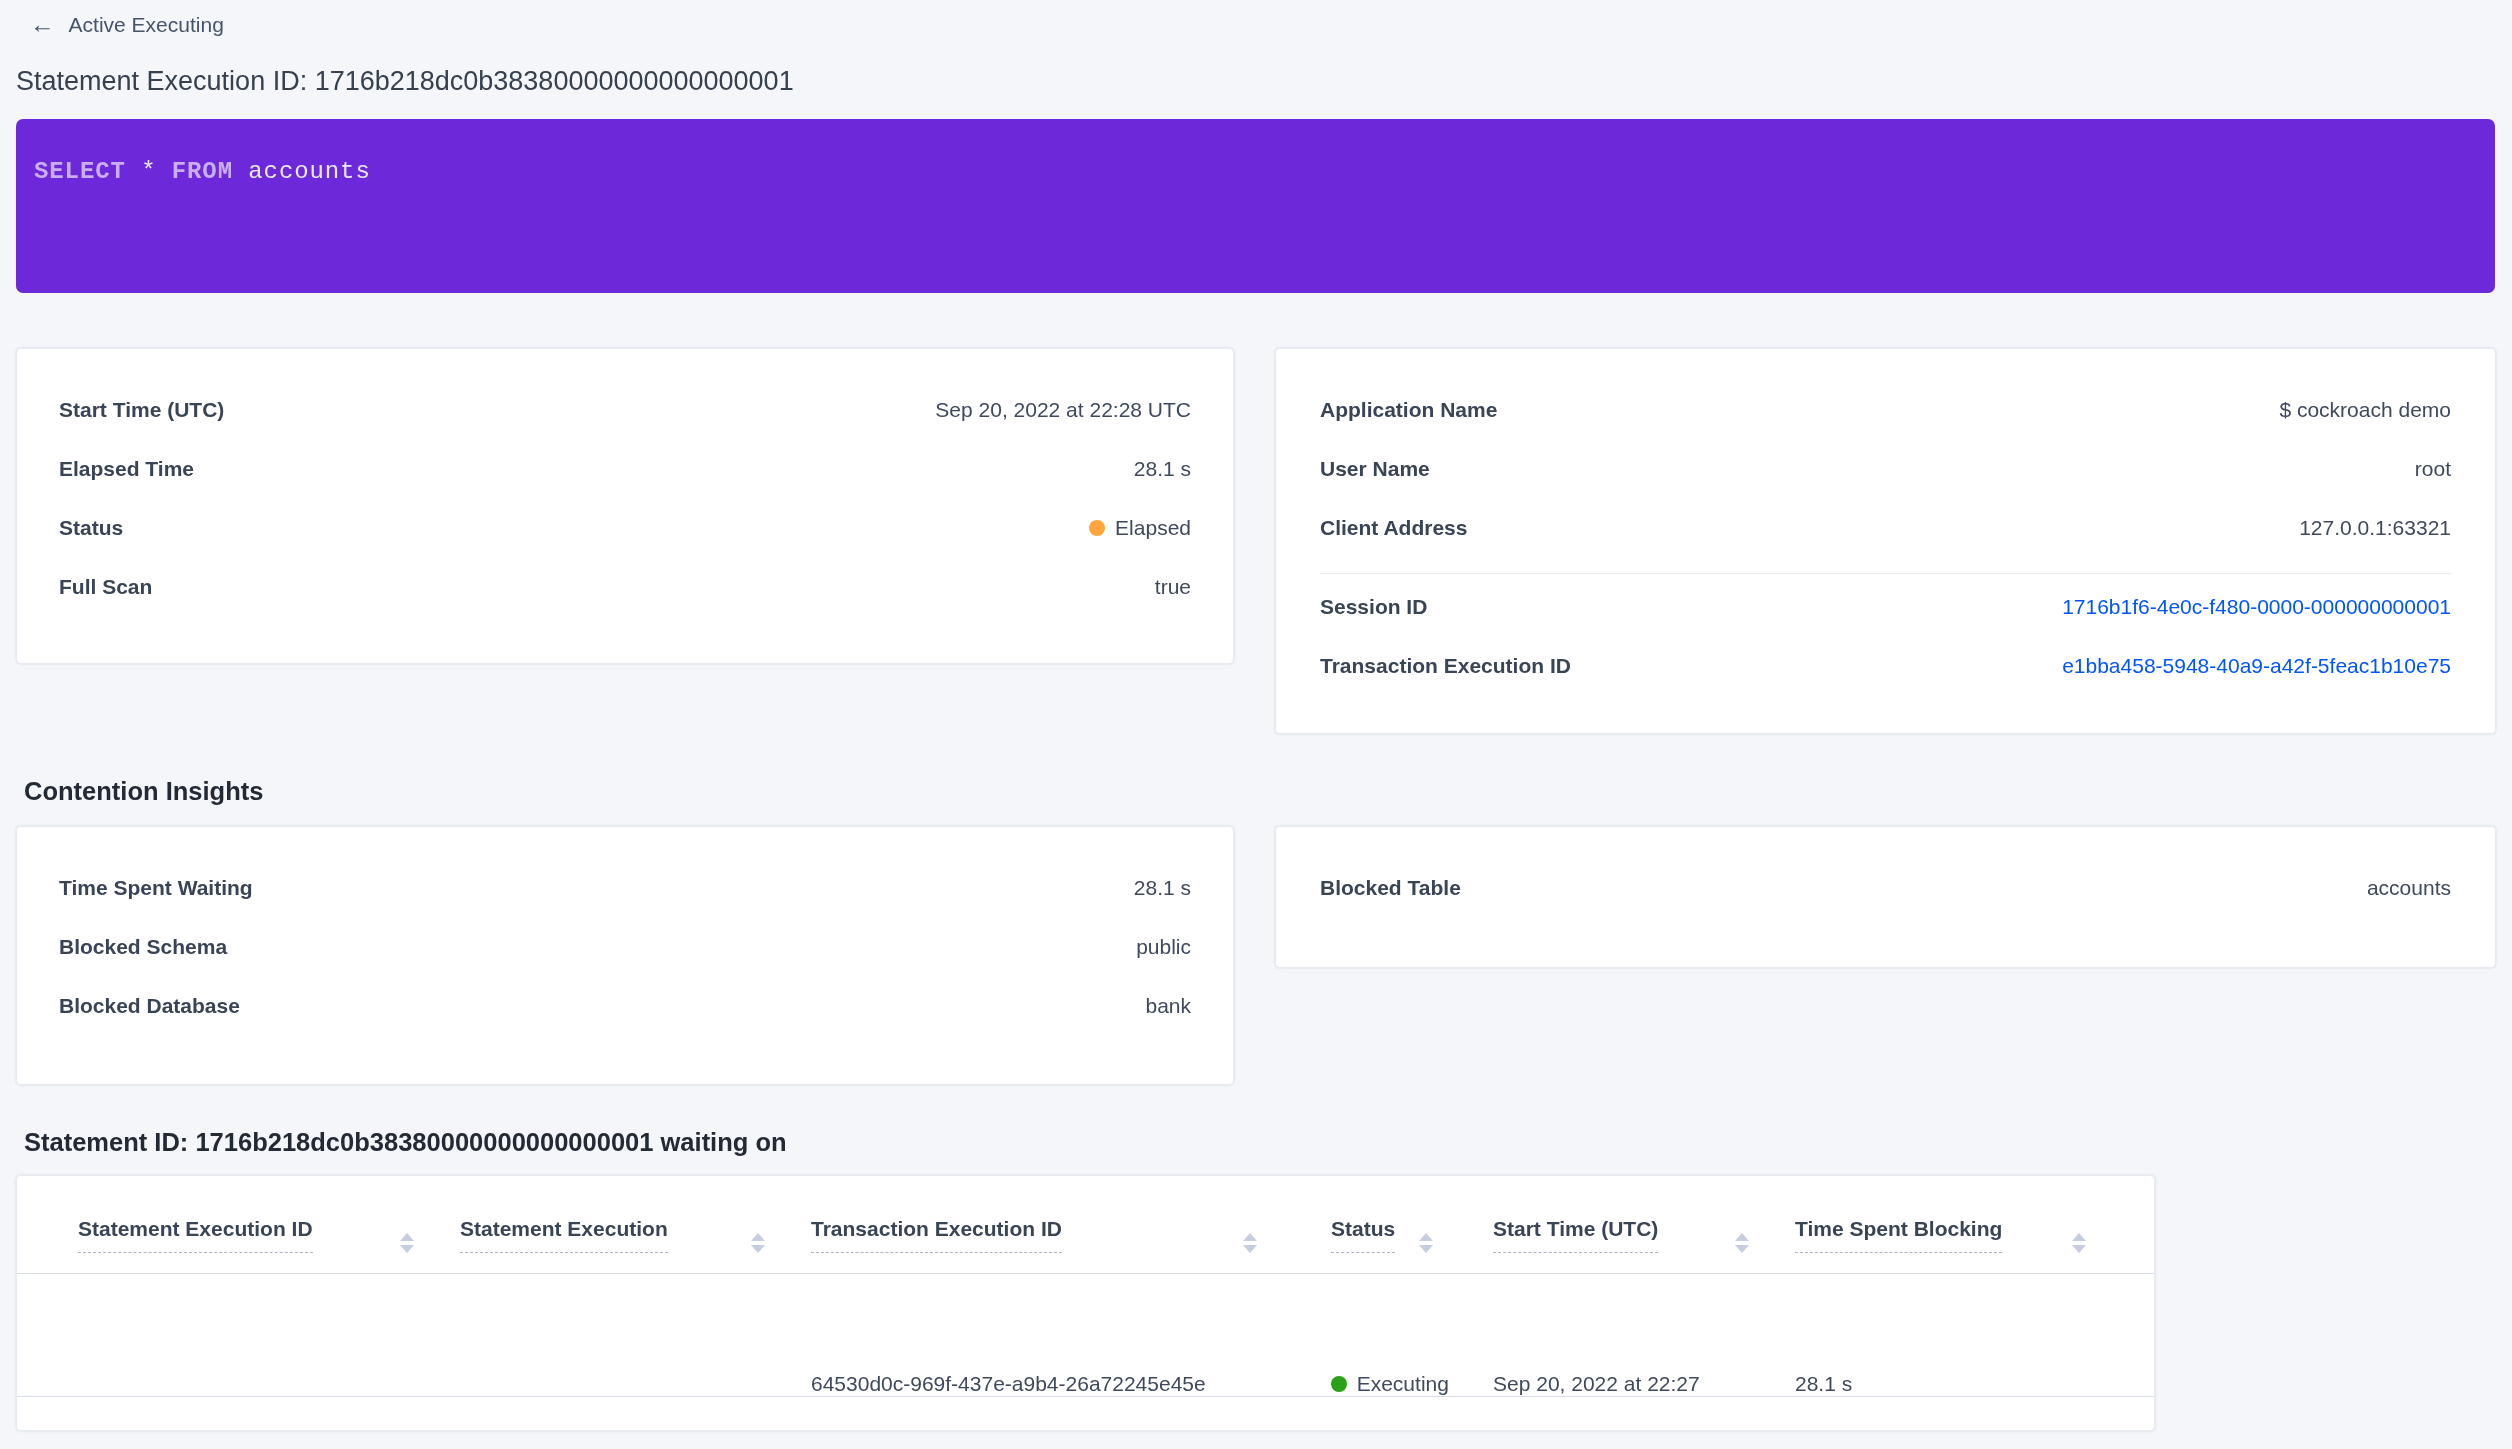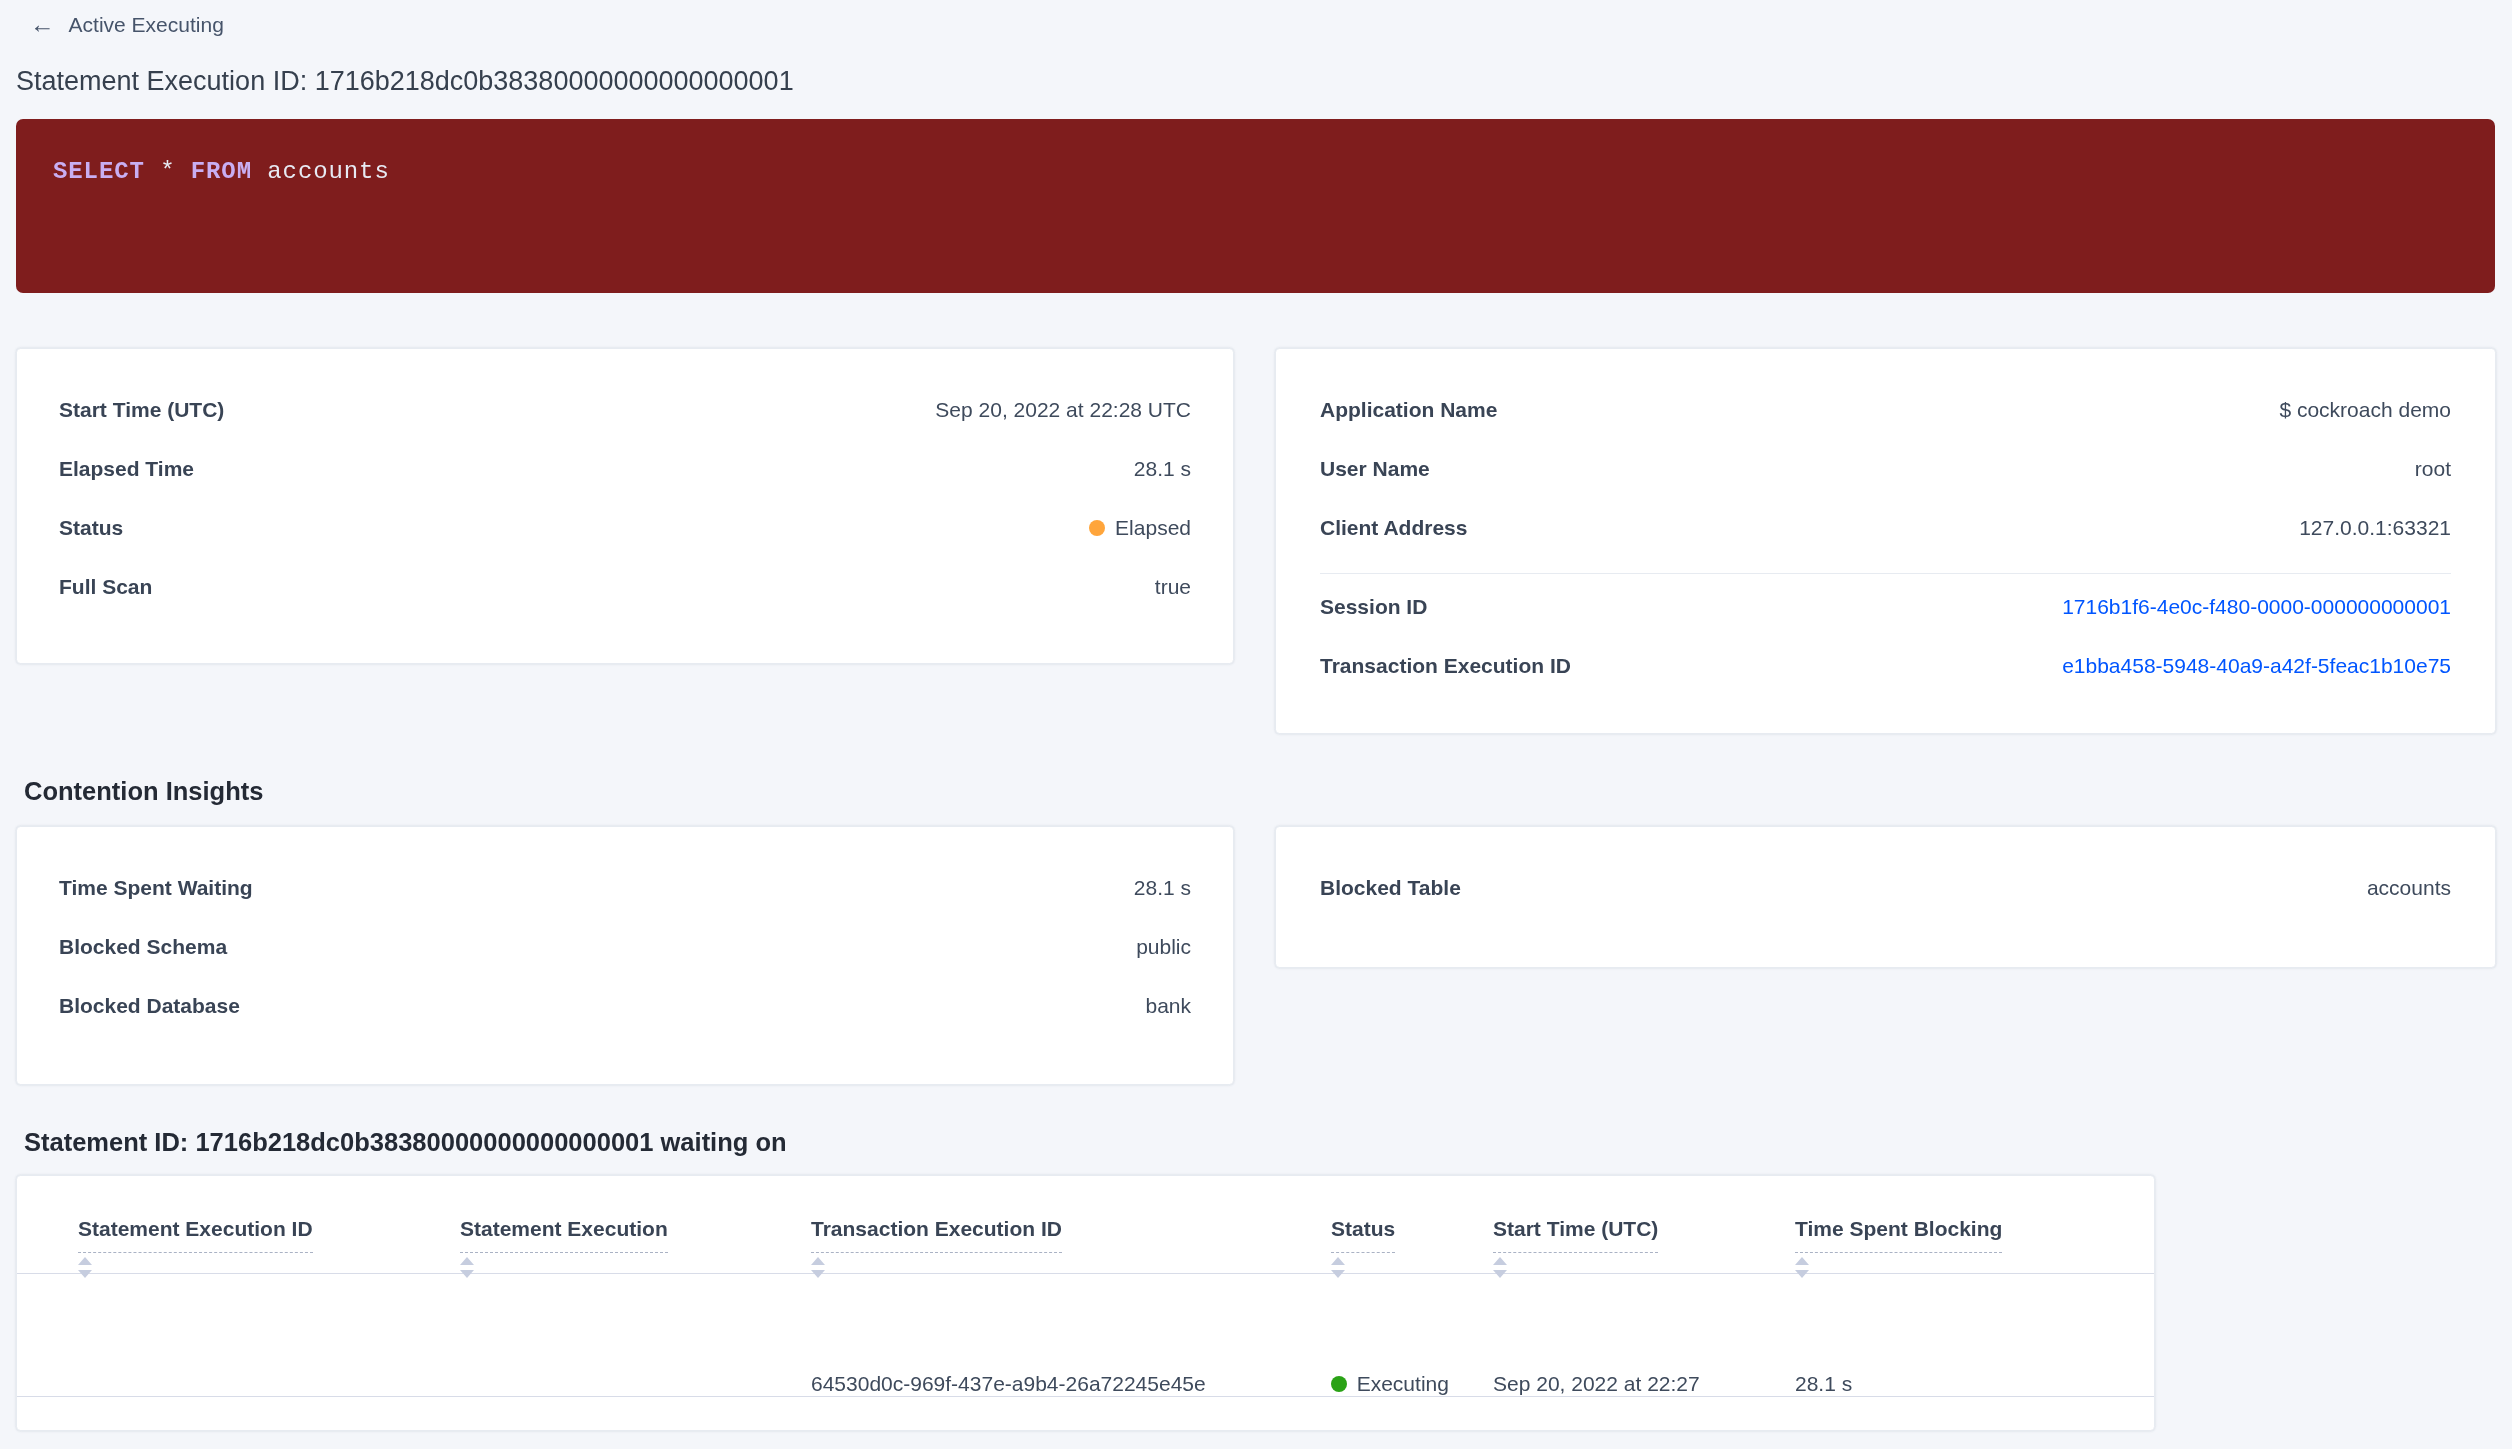--- a/index.html
+++ b/index.html
@@ -24,23 +24,23 @@
   
   .page-title {
     margin: 26px 0 0 0;
     font-size: 27px; line-height: 35px; font-weight: 400; color: #36404e;
   }
 
   
   .sql-box {
     margin-top: 19.3px;
     width: 2479px; height: 174px;
-    background: #7f1d1d;
+    background: #6d28d9;
     border-radius: 7px;
-    padding: 39px 37px;
+    padding: 39px 18px;
     font-family: "Liberation Mono", "DejaVu Sans Mono", monospace;
     font-size: 24px; letter-spacing: 0.9px;
   }
   .sql-kw { color: #c9aef2; font-weight: 700; }
   .sql-plain { color: #e7eaf3; }
 
   
   .cards-row { display: flex; gap: 41px; align-items: flex-start; }
   .row1 { margin-top: 55px; }
   .row2 { margin-top: 19.3px; }
@@ -81,21 +81,21 @@
     border: 0.9px solid #e7ebf1;
     border-radius: 4.4px;
     box-shadow: 0 0 2.6px rgba(67, 90, 111, 0.18);
     overflow: hidden;
   }
   .thead {
     display: flex; align-items: flex-start;
     height: 98px; padding-top: 40px;
     border-bottom: 0.9px solid #d8dce8;
   }
-  .th { display: flex; justify-content: space-between; align-items: flex-start; flex-direction: column; }
+  .th { display: flex; justify-content: space-between; align-items: flex-end; }
   .th-label {
     font-size: 21px; font-weight: 700; color: #394455; line-height: 26px;
     border-bottom: 1.8px dashed #aab2c4; padding-bottom: 10.5px; cursor: default;
   }
   .sort { display: flex; flex-direction: column; gap: 4.4px; margin: 4.4px 24.6px 0 0; cursor: pointer; }
   .tri-up   { width: 0; height: 0; border-left: 7px solid transparent; border-right: 7px solid transparent; border-bottom: 8px solid #c6cddf; }
   .tri-down { width: 0; height: 0; border-left: 7px solid transparent; border-right: 7px solid transparent; border-top: 8px solid #c6cddf; }
 
   .trow {
     display: flex; align-items: flex-end;

